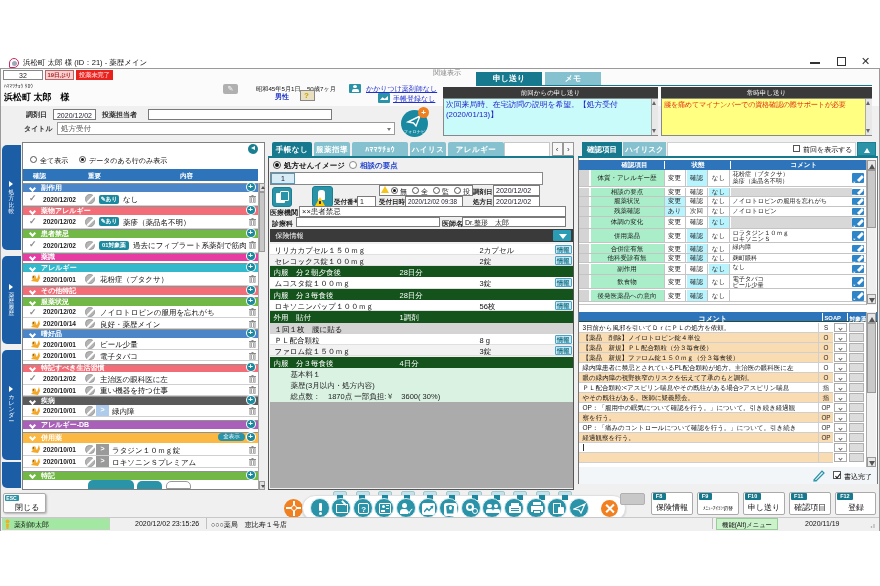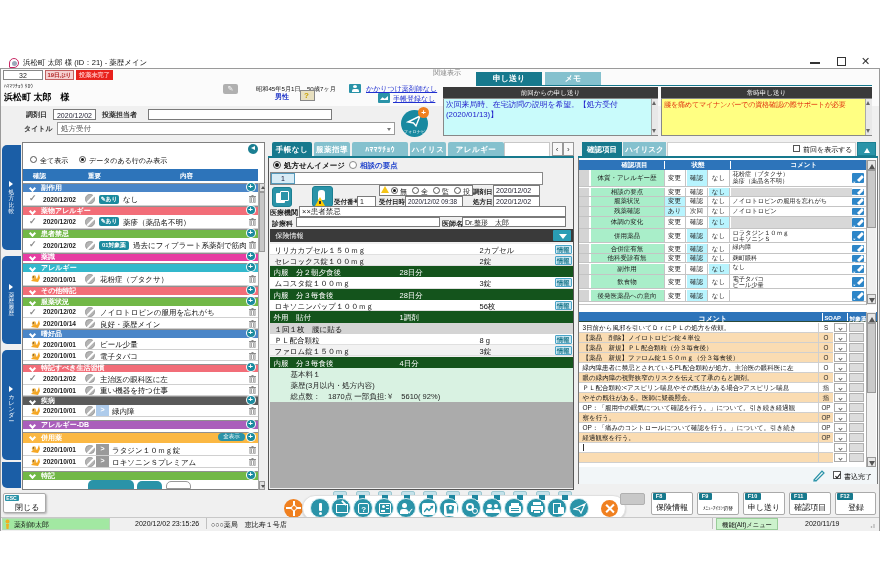--- a/index.html
+++ b/index.html
@@ -503,21 +503,21 @@
     <span style="position:absolute;left:4px;top:2px;font-size:7.5px">内服　分３毎食後</span>
     <span style="position:absolute;left:130px;top:2px;font-size:7.5px">4日分</span>
   </div>
 <div class="a" style="left:269.5px;top:367.8px;width:303px;height:11.3px;background:#d9f2e2;font-size:7.5px;color:#222">
     <span style="position:absolute;left:21px;top:2px">基本料１</span>
   </div>
 <div class="a" style="left:269.5px;top:379.1px;width:303px;height:11.3px;background:#d9f2e2;font-size:7.5px;color:#222">
     <span style="position:absolute;left:21px;top:2px">薬歴(3月以内・処方内容)</span>
   </div>
 <div class="a" style="left:269.5px;top:390.4px;width:303px;height:11.3px;background:#d9f2e2;font-size:7.5px;color:#222">
-    <span style="position:absolute;left:21px;top:2px">総点数：　1870点 一部負担:￥　5610( 92%)</span>
+    <span style="position:absolute;left:21px;top:2px">総点数：　1870点 一部負担:￥　3600( 30%)</span>
   </div>
 <div class="a" style="left:269.5px;top:401.7px;width:303px;height:86.3px;background:#ababab"></div>
 <div class="a tab-on" style="left:582px;top:141.5px;width:40px;height:15px;font-size:7.5px;line-height:15px">確認項目</div>
 <div class="a tab-off" style="left:623px;top:141.5px;width:43px;height:15px;font-size:7.5px;line-height:15px">ハイリスク</div>
 <div class="a" style="left:667px;top:141.5px;width:189px;height:15px;background:#fff;border:1px solid #d0d0d0;border-bottom:none"></div>
 <div class="a" style="left:793px;top:145px;width:7px;height:7px;border:1px solid #555;background:#fff"></div>
 <div class="a" style="left:803px;top:145px;font-size:7px;color:#111">前回を表示する</div>
 <div class="a" style="left:857px;top:142px;width:19px;height:14px;background:#2a93a8;border:1px solid #1b7f92">
     <div style="position:absolute;left:6px;top:4.5px" class="tri-u"></div>
   </div>

